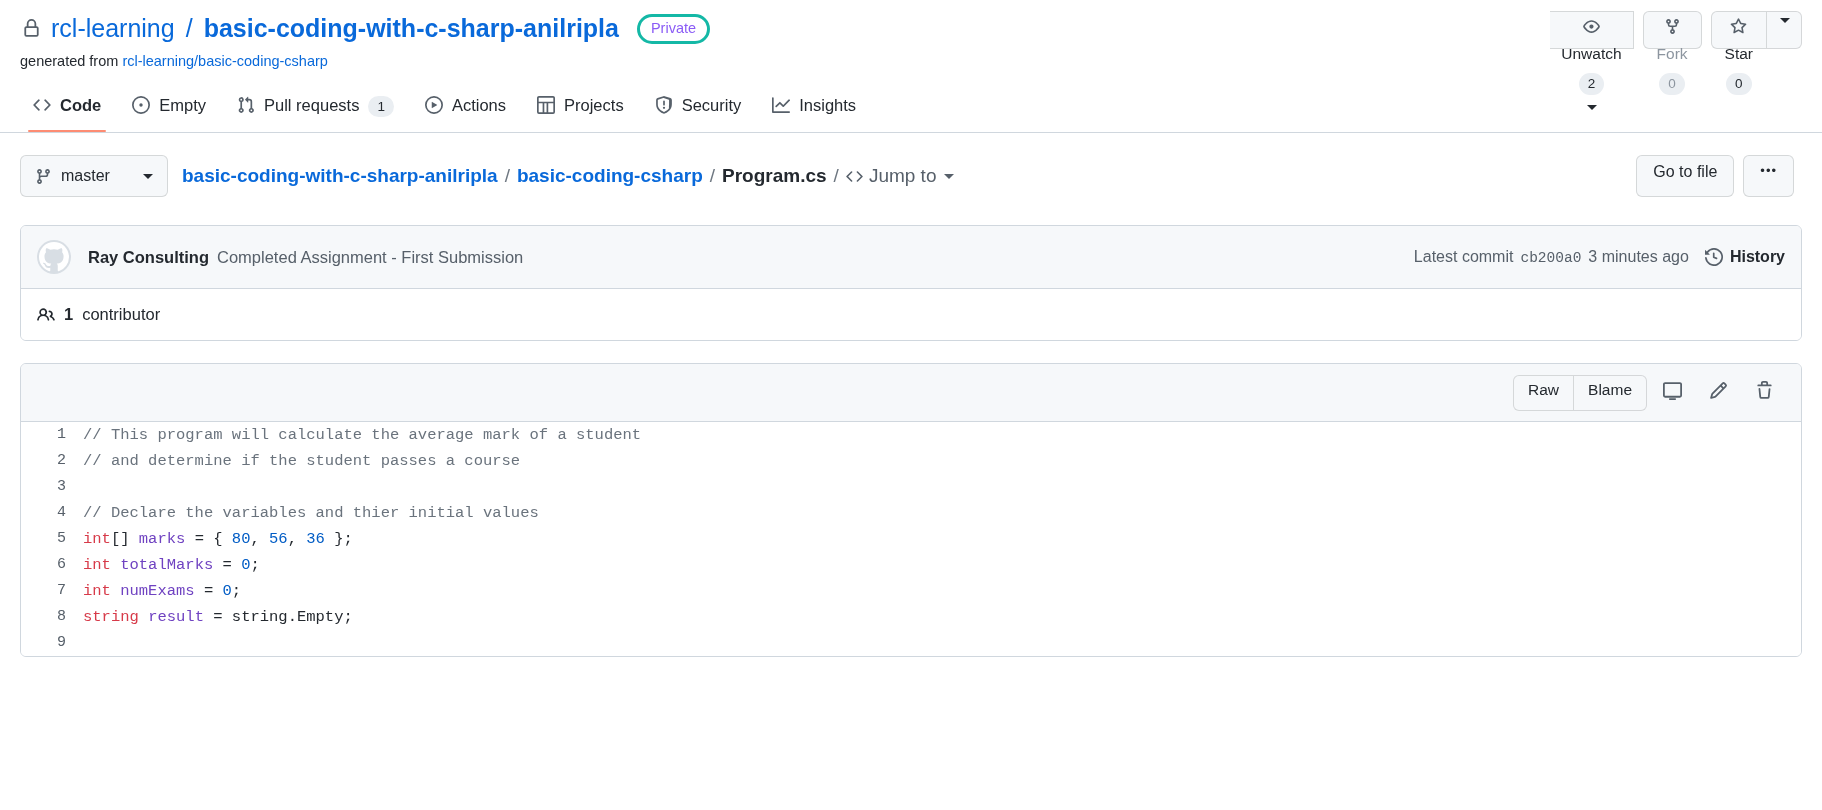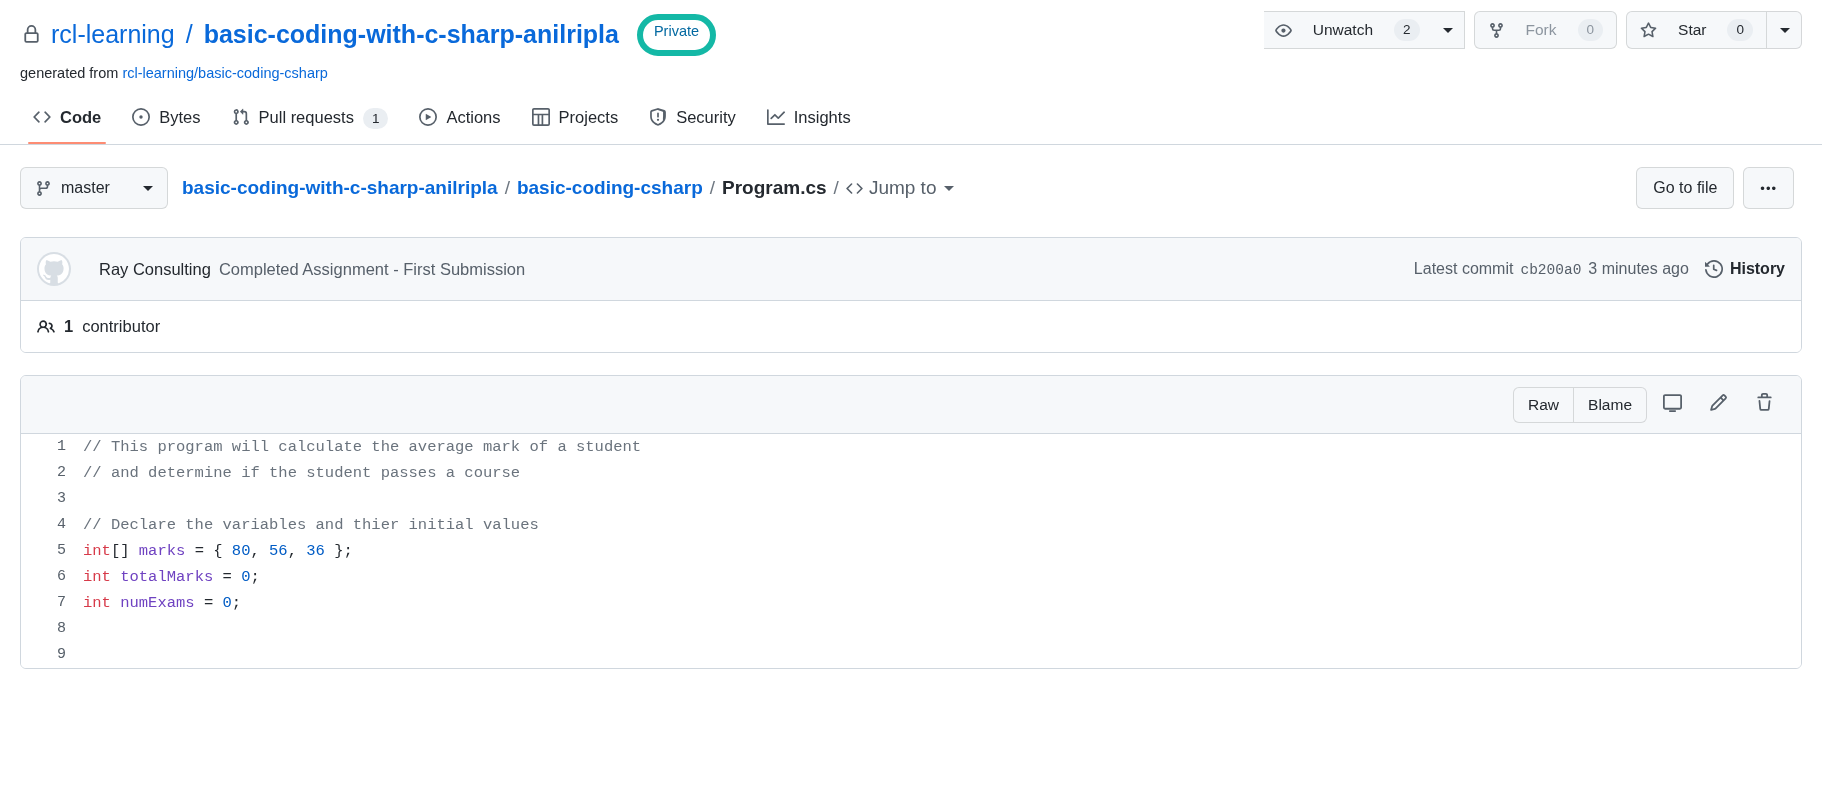--- a/index.html
+++ b/index.html
@@ -15,39 +15,39 @@
 
   
   .repo-head { padding: 14px 20px 0 20px; }
   .repo-title-row { display: flex; align-items: center; gap: 9px; }
   .lock-icon { width: 22px; height: 22px; flex: none; color: #57606a; display:flex; align-items:center; justify-content:center;}
   .owner-link { font-size: 25px; color: #0969da; text-decoration: none; font-weight: 400; }
   .slash { font-size: 25px; color: #0969da; font-weight: 400; padding: 0 2px;}
   .repo-link { font-size: 25px; color: #0969da; text-decoration: none; font-weight: 700; }
   .private-badge {
     margin-left: 9px;
-    border: 6px solid #14b8a6; border-radius: 2em;
-    font-size: 14.5px; color: #0369a1;
-    padding: 2px 11px 9px 11px; line-height: 1.3;
+    border: 3px solid #14b8a6; border-radius: 2em;
+    font-size: 14.5px; color: #8b5cf6;
+    padding: 2px 11px 3px 11px; line-height: 1.3;
     background: #fff;
   }
   .generated-from { font-size: 14.5px; color: #24292f; margin-top: 9px; }
   .generated-from a { color: #0969da; text-decoration: none; }
 
   
   .head-actions {
     position: absolute; top: 11px; right: 20px;
     display: flex; align-items: center; gap: 9px;
   }
   .btn {
-    display: flex; align-items: center; gap: 21px;
+    display: flex; align-items: center; gap: 10px;
     background: #f6f8fa; border: 1px solid rgba(27,31,36,0.15);
     border-radius: 6px; padding: 6px 13px;
     font-size: 15.5px; color: #24292f; cursor: pointer;
-    height: 38px; white-space: nowrap;
+    height: 38px; white-space: nowrap; flex-direction: column;
   }
   .btn.muted, .btn.muted .count { color: #8c959f; }
   .counter {
     background: #eaeef2; border-radius: 2em;
     font-size: 13.5px; padding: 1px 9px; color: #24292f;
     line-height: 1.45;
   }
   .btn.muted .counter { color: #8c959f; }
   .caret { width: 0; height: 0; border-left: 5px solid transparent;
            border-right: 5px solid transparent; border-top: 5px solid #24292f; margin-left: 2px;}
@@ -87,21 +87,21 @@
   .btn-lg { height: 42px; font-size: 16px; padding: 7px 16px; }
 
   
   .box { margin: 28px 20px 0 20px; border: 1px solid #d0d7de; border-radius: 6px; overflow: hidden; }
   .commit-row {
     display: flex; align-items: center; padding: 14px 16px;
     background: #f6f8fa; border-bottom: 1px solid #d0d7de; position: relative;
   }
   .avatar { width: 34px; height: 34px; border-radius: 50%; background: #d8dee4; flex: none;
             display: flex; align-items: center; justify-content: center; color: #f6f8fa; }
-  .commit-author { font-weight: 400; font-size: 16.5px; margin-left: 28px; }
+  .commit-author { font-weight: 700; font-size: 16.5px; margin-left: 17px; }
   .commit-msg { font-size: 16.5px; color: #57606a; margin-left: 8px; }
   .commit-right { margin-left: auto; display: flex; align-items: center; gap: 16px; }
   .latest { font-size: 16px; color: #57606a; display:flex; align-items:baseline; gap:7px;}
   .sha { font-family: "Liberation Mono", monospace; font-size: 14.5px; color: #57606a; }
   .history { display: flex; align-items: center; gap: 7px; font-size: 16px; font-weight: 600; color: #24292f; cursor: pointer; }
   .contrib-row { display: flex; align-items: center; gap: 9px; padding: 16px; background: #fff; font-size: 16.5px; }
   .contrib-row .num { font-weight: 600; }
 
   
   .filebox { margin: 22px 20px 0 20px; border: 1px solid #d0d7de; border-radius: 6px; overflow: hidden; }
@@ -201,21 +201,21 @@
       </span>
       <span>Code</span>
     </div>
     <div class="tab">
       <span class="ico">
         <svg width="18" height="18" viewBox="0 0 16 16" fill="currentColor">
             <path d="M8 9.5a1.5 1.5 0 1 0 0-3 1.5 1.5 0 0 0 0 3Z"></path>
             <path d="M8 0a8 8 0 1 1 0 16A8 8 0 0 1 8 0ZM1.5 8a6.5 6.5 0 1 0 13 0 6.5 6.5 0 0 0-13 0Z"></path>
           </svg>
       </span>
-      <span>Bytes</span>
+      <span>Empty</span>
     </div>
     <div class="tab">
       <span class="ico">
         <svg width="18" height="18" viewBox="0 0 16 16" fill="currentColor">
             <path d="M1.5 3.25a2.25 2.25 0 1 1 3 2.122v5.256a2.251 2.251 0 1 1-1.5 0V5.372A2.25 2.25 0 0 1 1.5 3.25Zm5.677-.177L9.573.677A.25.25 0 0 1 10 .854V2.5h1A2.5 2.5 0 0 1 13.5 5v5.628a2.251 2.251 0 1 1-1.5 0V5a1 1 0 0 0-1-1h-1v1.646a.25.25 0 0 1-.427.177L7.177 3.427a.25.25 0 0 1 0-.354ZM3.75 2.5a.75.75 0 1 0 0 1.5.75.75 0 0 0 0-1.5Zm0 9.5a.75.75 0 1 0 0 1.5.75.75 0 0 0 0-1.5Zm8.25.75a.75.75 0 1 0 1.5 0 .75.75 0 0 0-1.5 0Z"></path>
           </svg>
       </span>
       <span>Pull requests</span>
       <span class="counter">1</span>
     </div>
@@ -387,20 +387,21 @@
         <div class="cline">
           <span class="lnum">6</span>
           <span class="ctext"><span class="c-key">int</span><span> </span><span class="c-id">totalMarks</span><span> = </span><span class="c-num">0</span><span>;</span></span>
         </div>
         <div class="cline">
           <span class="lnum">7</span>
           <span class="ctext"><span class="c-key">int</span><span> </span><span class="c-id">numExams</span><span> = </span><span class="c-num">0</span><span>;</span></span>
         </div>
         <div class="cline">
           <span class="lnum">8</span>
+          <span class="ctext"><span class="c-key">string</span><span> </span><span class="c-id">result</span><span> = </span><span>string.Empty;</span></span>
         </div>
         <div class="cline">
           <span class="lnum">9</span>
           <span class="ctext"></span>
         </div>
       </div>
   </div>
 
 </div>
 

